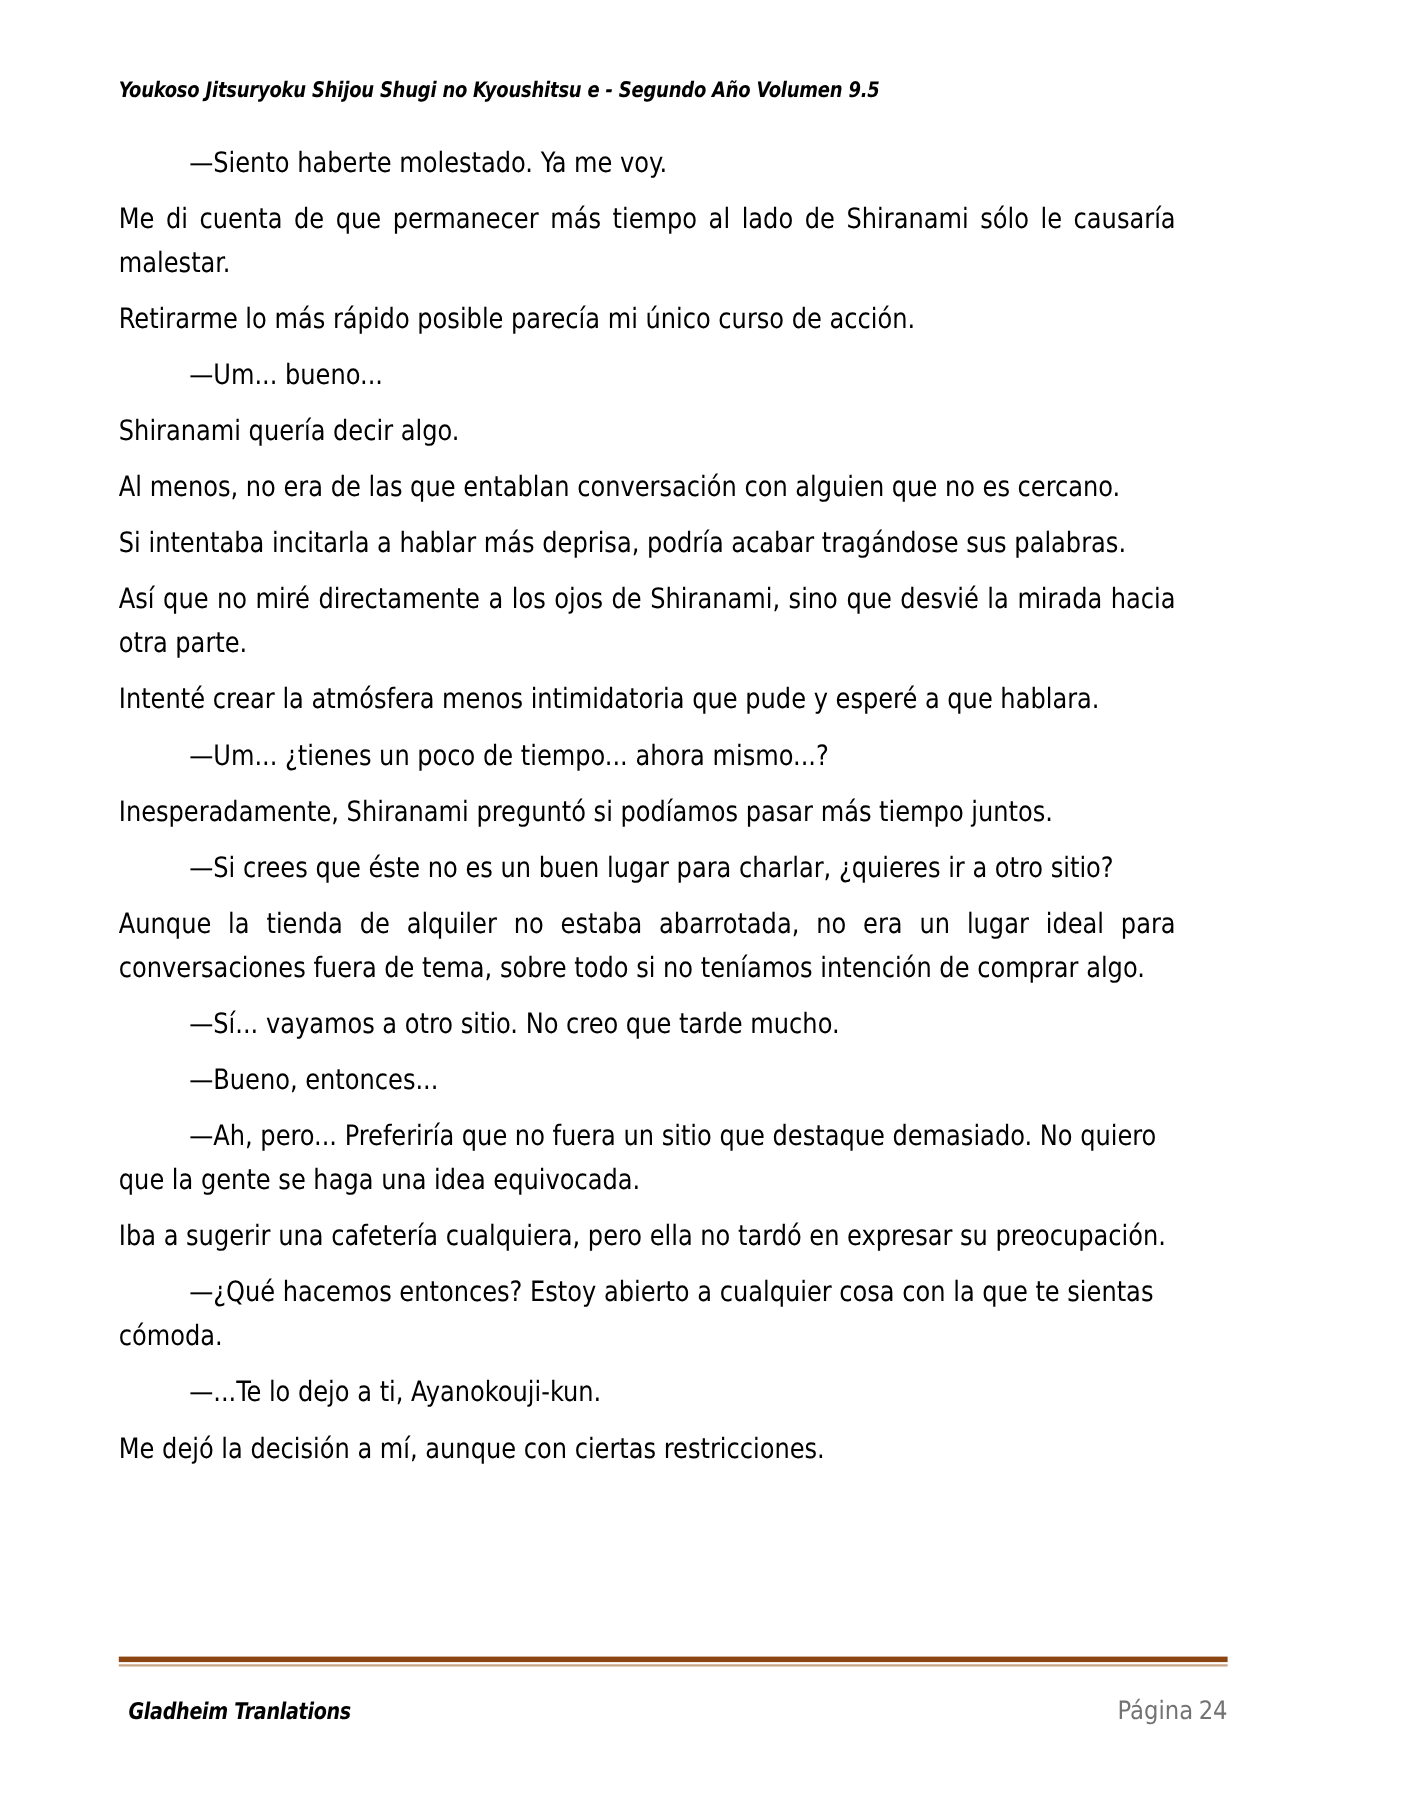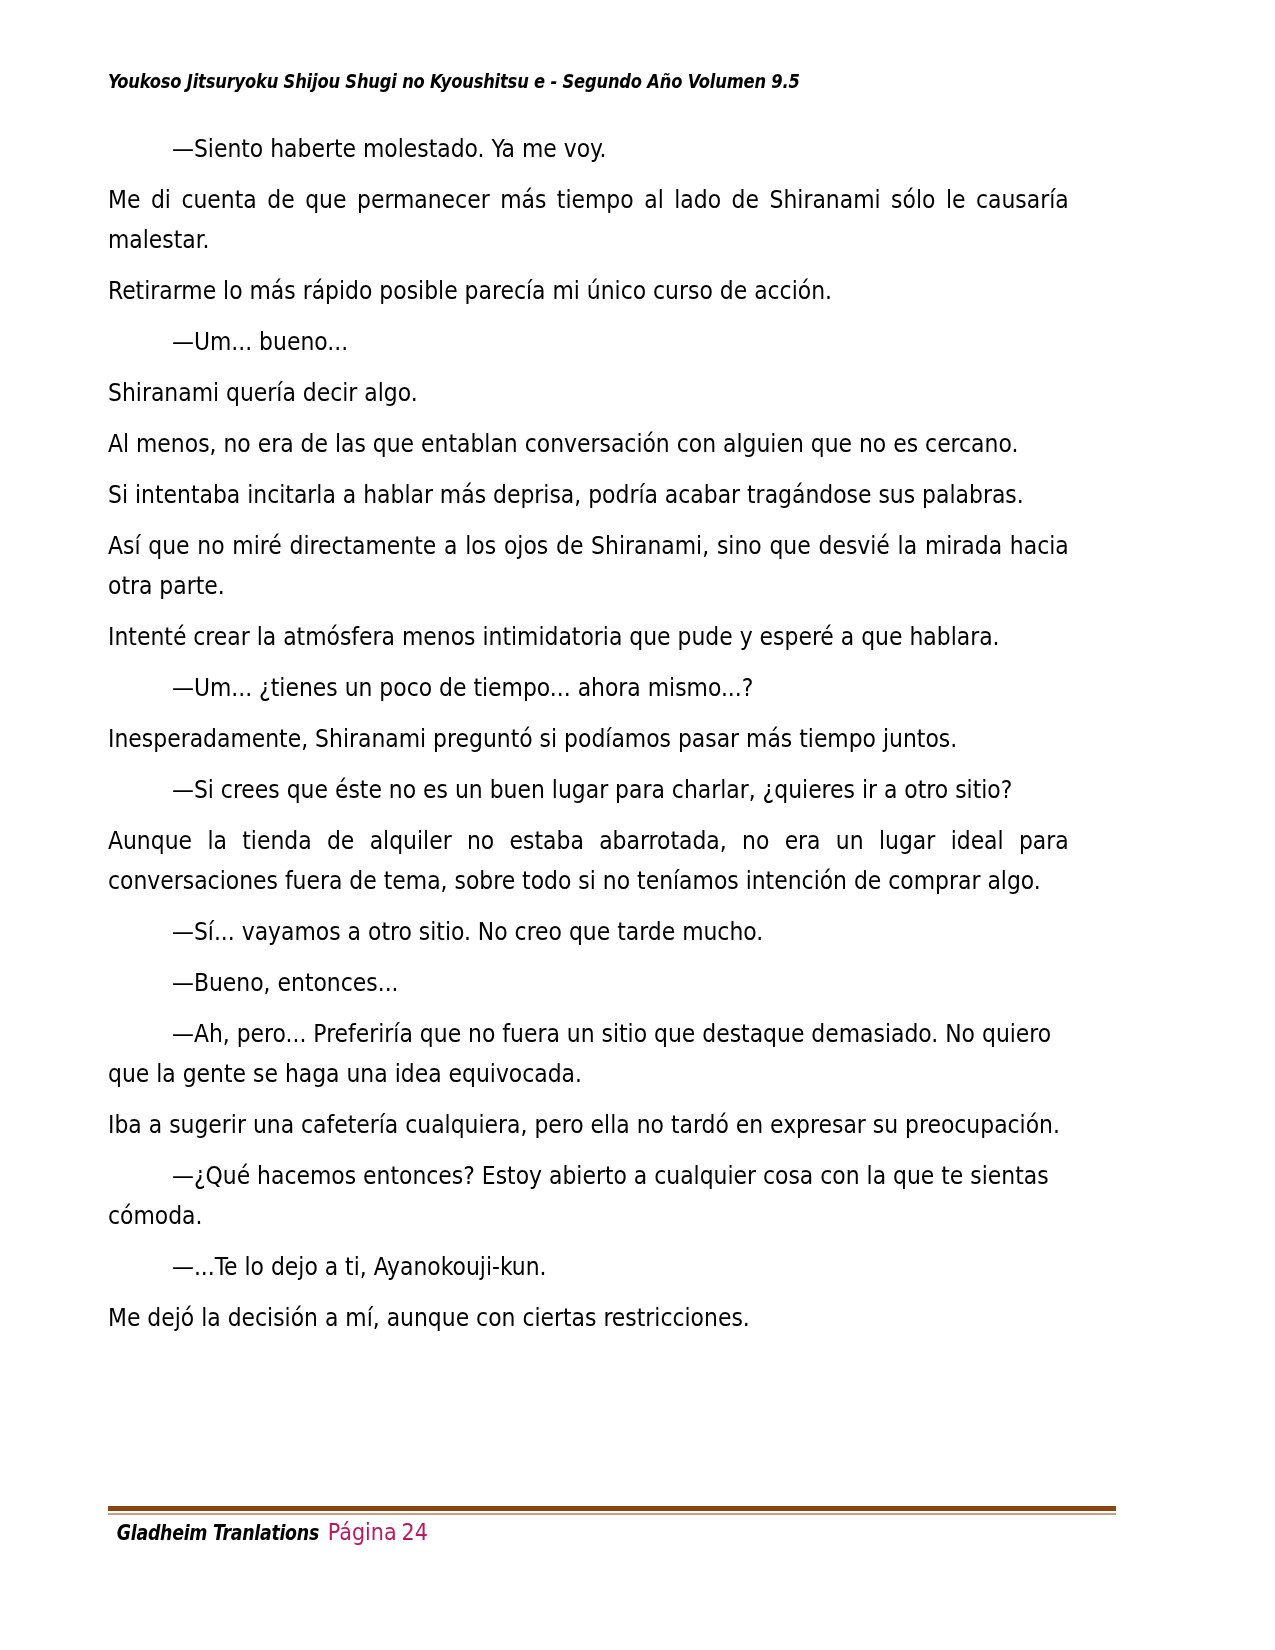--- a/index.html
+++ b/index.html
@@ -90,40 +90,40 @@
   .footer-rule-sub {
     height: 2px;
     background: #C9A281;
     width: 100%;
     margin-top: 2px;
   }
 
   .footer-row {
     display: flex;
     align-items: baseline;
-    justify-content: flex-start;
-    margin-top: 4px;
+    justify-content: space-between;
+    margin-top: 28px;
   }
 
   .footer-brand {
     font-family: "DejaVu Sans Condensed", "Liberation Sans Narrow", "Liberation Sans", sans-serif;
     font-weight: bold;
     font-style: italic;
     font-size: 21px;
     color: #000000;
     letter-spacing: -0.3px;
     transform: scaleX(0.92);
     transform-origin: left baseline;
     white-space: nowrap;
   }
 
   .footer-page {
     font-family: "Liberation Sans Narrow", "DejaVu Sans Condensed", "Liberation Sans", sans-serif;
     font-size: 23px;
-    color: #be185d;
+    color: #737373;
     white-space: nowrap;
   }
 
   .footer-page .pagenum {
     margin-left: 5px;
   }
 </style>
 </head>
 <body>
 

